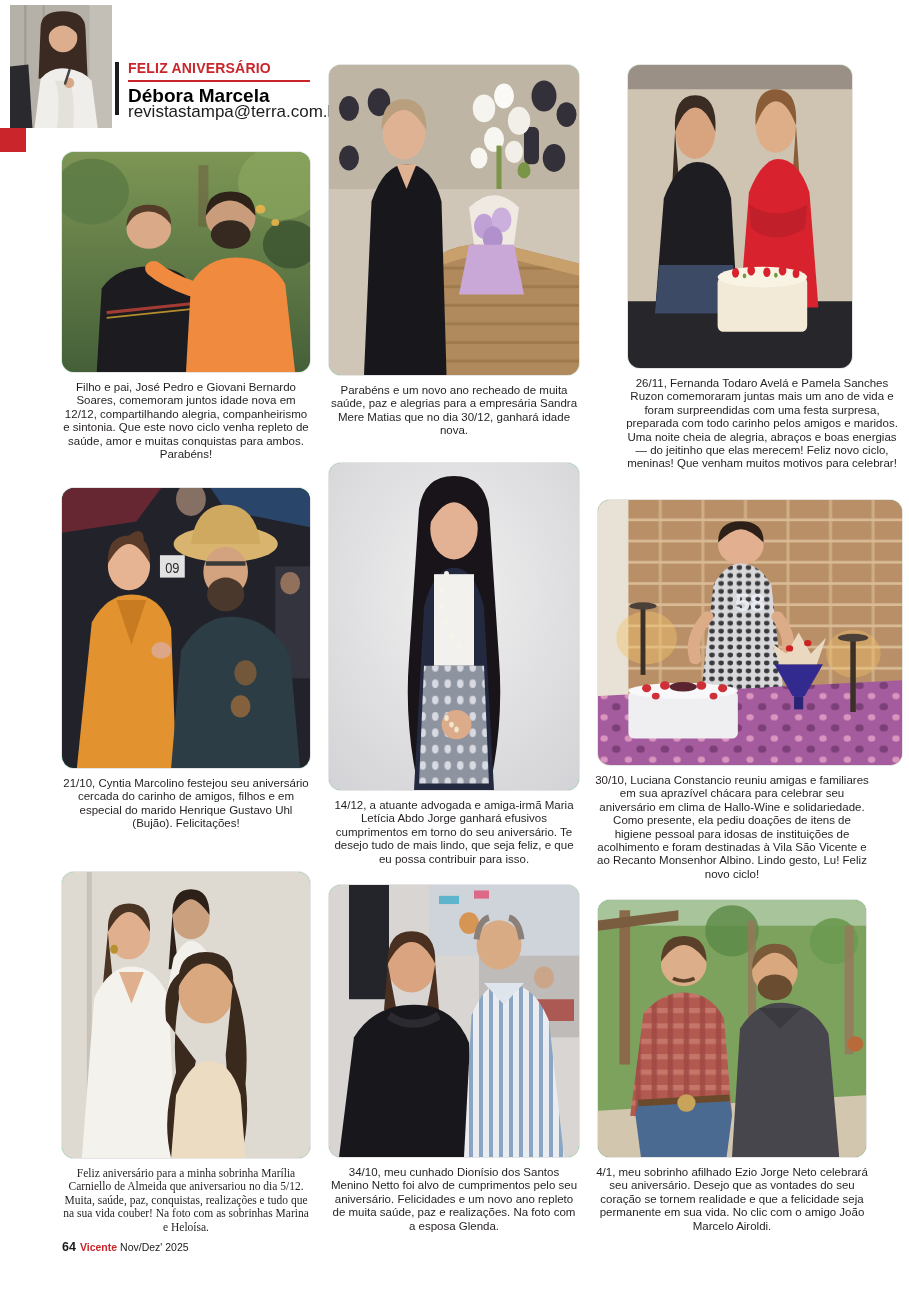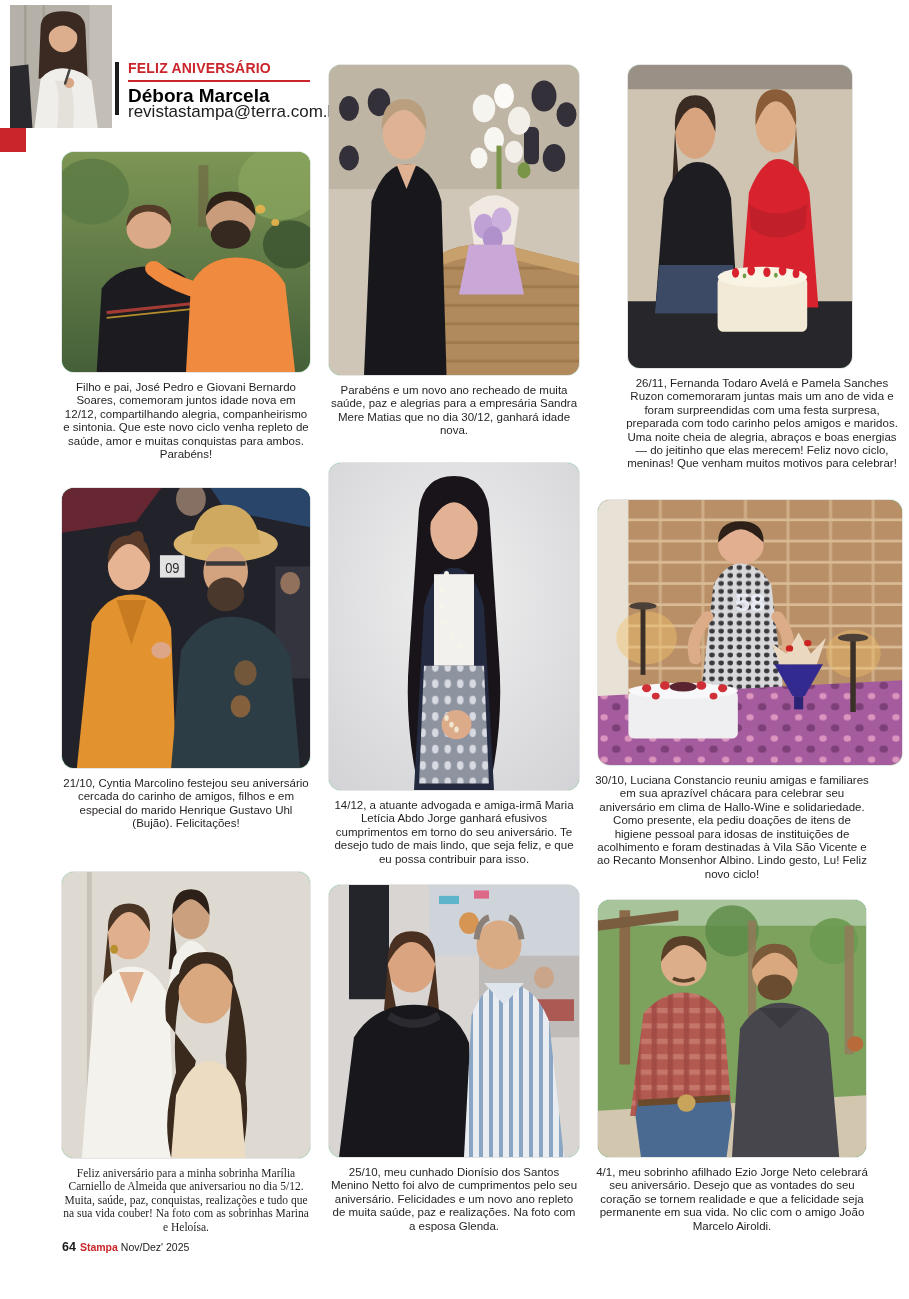--- a/index.html
+++ b/index.html
@@ -336,21 +336,21 @@
         <circle cx="33" cy="30" r="9.5" fill="#d9a47f"></circle>
         <path d="M23.5,29 Q23,17 33,17 Q43,17 42.5,29 Q38,21 33,21 Q28,21 23.5,29 M23.5,29 L22,46 L27,46 Z M42.5,29 L44,46 L39,46 Z" fill="#4a3020"></path>
         <path d="M4,100 L10,56 Q18,44 34,44 Q50,44 56,58 L58,100 Z" fill="#17171c"></path>
         <path d="M24,48 Q33,54 44,48" stroke="#2a2a30" stroke-width="3" fill="none"></path>
         <circle cx="68" cy="22" r="9" fill="#d9ab85"></circle>
         <path d="M59,20 Q60,13 64,12 M77,20 Q76,13 72,12" stroke="#8a8078" stroke-width="2.4" fill="none"></path>
         <path d="M54,100 L57,48 Q62,36 70,36 Q82,36 88,50 L94,100 Z" fill="url(#p8s)"></path>
         <path d="M62,36 L70,44 L78,36" fill="#dfe5ec"></path>
       </svg>
     </div>
-    <figcaption class="caption">25/10, meu cunhado Dionísio dos Santos Menino Netto foi alvo de cumprimentos pelo seu aniversário. Felicidades e um novo ano repleto de muita saúde, paz e realizações. Na foto com a esposa Glenda.</figcaption>
+    <figcaption class="caption">34/10, meu cunhado Dionísio dos Santos Menino Netto foi alvo de cumprimentos pelo seu aniversário. Felicidades e um novo ano repleto de muita saúde, paz e realizações. Na foto com a esposa Glenda.</figcaption>
   </figure>
 
   <figure class="cell" style="left:598px;top:900px;width:268px;">
     <div class="photo" style="height:257px;">
       <svg viewBox="0 0 100 100" preserveAspectRatio="none">
         <defs>
           <pattern id="p9p" width="6" height="6" patternUnits="userSpaceOnUse">
             <rect width="6" height="6" fill="#b25a50"></rect>
               <rect width="6" height="2" fill="#c87c6e" opacity=".85"></rect>
               <rect width="2" height="6" x="2" fill="#a04a44" opacity=".85"></rect>
@@ -377,16 +377,16 @@
         <path d="M57.5,27 Q57.5,17 66,17 Q74.5,17 74.5,27 Q70,20.5 66,20.5 Q62,20.5 57.5,27 Z" fill="#7a5a38"></path>
         <ellipse cx="66" cy="34" rx="6.4" ry="5" fill="#6a4c30"></ellipse>
         <path d="M50,100 L53,50 Q59,40 68,40 Q80,40 86,52 L90,100 Z" fill="#46464c"></path>
         <path d="M60,42 L68,50 L76,42" fill="#3a3a40"></path>
       </svg>
     </div>
     <figcaption class="caption cap-wide">4/1, meu sobrinho afilhado Ezio Jorge Neto celebrará seu aniversário. Desejo que as vontades do seu coração se tornem realidade e que a felicidade seja permanente em sua vida. No clic com o amigo João Marcelo Airoldi.</figcaption>
   </figure>
 
   <div class="footer">
-    <span class="pn">64</span><span class="mag">Stampa</span><span>Nov/Dez' 2025</span>
+    <span class="pn">64</span><span class="mag">Vicente</span><span>Nov/Dez' 2025</span>
   </div>
 
 </div>
 
 </body></html>

